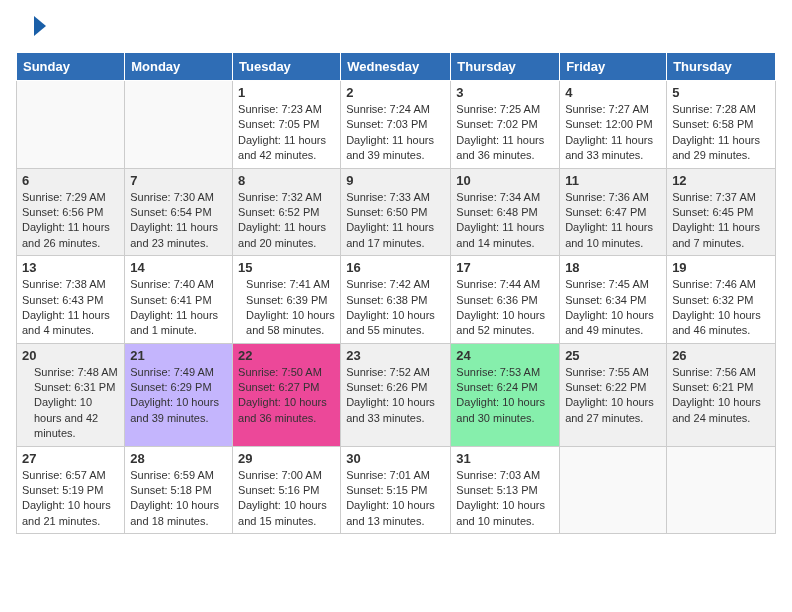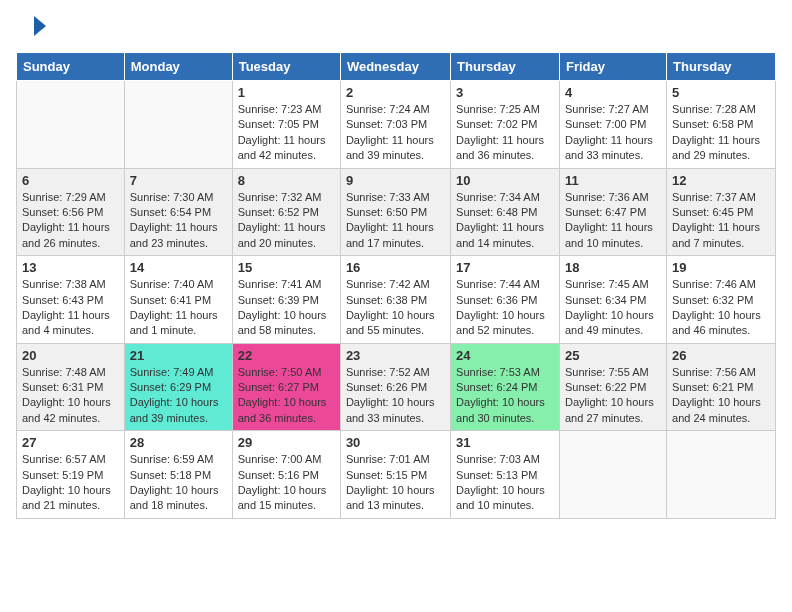--- a/index.html
+++ b/index.html
@@ -138,21 +138,21 @@
           </td>
           <td>
             <span class="day-number">3</span>
             <div class="day-info" style="white-space: pre-line;">Sunrise: 7:25 AM
 Sunset: 7:02 PM
 Daylight: 11 hours and 36 minutes.</div>
           </td>
           <td>
             <span class="day-number">4</span>
             <div class="day-info" style="white-space: pre-line;">Sunrise: 7:27 AM
-Sunset: 7:00 PM
+Sunset: 12:00 PM
 Daylight: 11 hours and 33 minutes.</div>
           </td>
           <td>
             <span class="day-number">5</span>
             <div class="day-info" style="white-space: pre-line;">Sunrise: 7:28 AM
 Sunset: 6:58 PM
 Daylight: 11 hours and 29 minutes.</div>
           </td>
         </tr>
         <tr>
@@ -207,21 +207,21 @@
 Daylight: 11 hours and 4 minutes.</div>
           </td>
           <td>
             <span class="day-number">14</span>
             <div class="day-info" style="white-space: pre-line;">Sunrise: 7:40 AM
 Sunset: 6:41 PM
 Daylight: 11 hours and 1 minute.</div>
           </td>
           <td>
             <span class="day-number">15</span>
-            <div class="day-info" style="white-space: pre-line;">Sunrise: 7:41 AM
+            <div class="day-info" style="white-space: pre-line; margin-left: 8px;">Sunrise: 7:41 AM
 Sunset: 6:39 PM
 Daylight: 10 hours and 58 minutes.</div>
           </td>
           <td>
             <span class="day-number">16</span>
             <div class="day-info" style="white-space: pre-line;">Sunrise: 7:42 AM
 Sunset: 6:38 PM
 Daylight: 10 hours and 55 minutes.</div>
           </td>
           <td>
@@ -239,25 +239,25 @@
           <td>
             <span class="day-number">19</span>
             <div class="day-info" style="white-space: pre-line;">Sunrise: 7:46 AM
 Sunset: 6:32 PM
 Daylight: 10 hours and 46 minutes.</div>
           </td>
         </tr>
         <tr>
           <td style="background: rgb(240, 240, 240);">
             <span class="day-number">20</span>
-            <div class="day-info" style="white-space: pre-line;">Sunrise: 7:48 AM
+            <div class="day-info" style="white-space: pre-line; margin-left: 12px;">Sunrise: 7:48 AM
 Sunset: 6:31 PM
 Daylight: 10 hours and 42 minutes.</div>
           </td>
-          <td style="background: #5eead4;">
+          <td style="background: #c4b5fd;">
             <span class="day-number">21</span>
             <div class="day-info" style="white-space: pre-line;">Sunrise: 7:49 AM
 Sunset: 6:29 PM
 Daylight: 10 hours and 39 minutes.</div>
           </td>
           <td style="background: #ec4899;">
             <span class="day-number">22</span>
             <div class="day-info" style="white-space: pre-line;">Sunrise: 7:50 AM
 Sunset: 6:27 PM
 Daylight: 10 hours and 36 minutes.</div>

